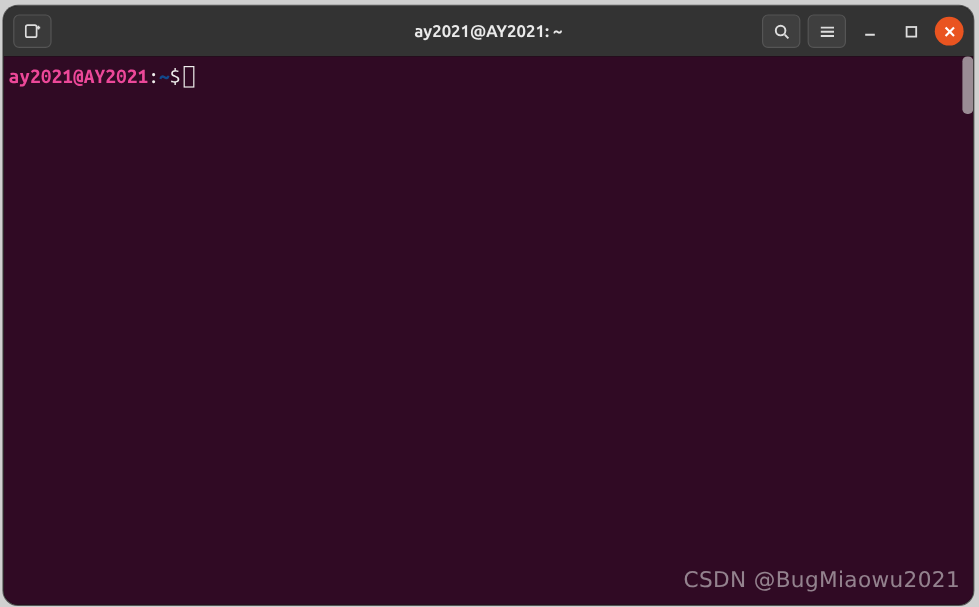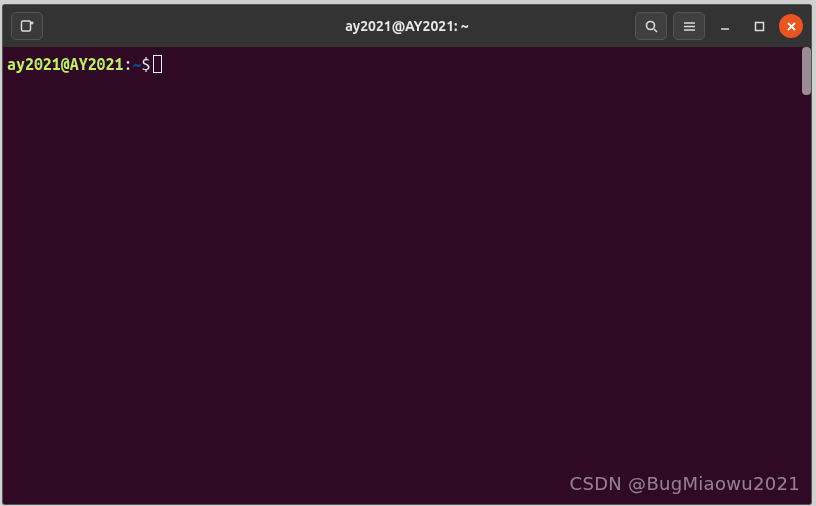--- a/index.html
+++ b/index.html
@@ -11,21 +11,21 @@
     position: relative;
     overflow: hidden;
   }
   .window {
     position: absolute;
     left: 3px;
     top: 5px;
     width: 808px;
     height: 499px;
     background: #000000;
-    border-radius: 2px;
+    border-radius: 12px;
     overflow: hidden;
     box-shadow: 0 0 0 1px #555;
   }
   .titlebar {
     height: 42px;
     background: #333333;
     display: flex;
     align-items: center;
     padding: 0 8px;
     position: relative;
@@ -102,21 +102,21 @@
     line-height: 22px;
     color: #eeeeec;
     padding: 6px 4px;
   }
   .prompt-line {
     display: flex;
     align-items: center;
     flex-wrap: nowrap;
     white-space: pre;
   }
-  .user-host { color: #bef264; font-weight: bold; }
+  .user-host { color: #ec4899; font-weight: bold; }
   .colon { color: #eeeeec; }
   .cwd { color: #12488b; font-weight: bold; }
   .dollar { color: #eeeeec; }
   .cursor {
     display: inline-block;
     width: 9px;
     height: 18px;
     border: 1px solid #eeeeec;
     margin-left: 3px;
     vertical-align: middle;

